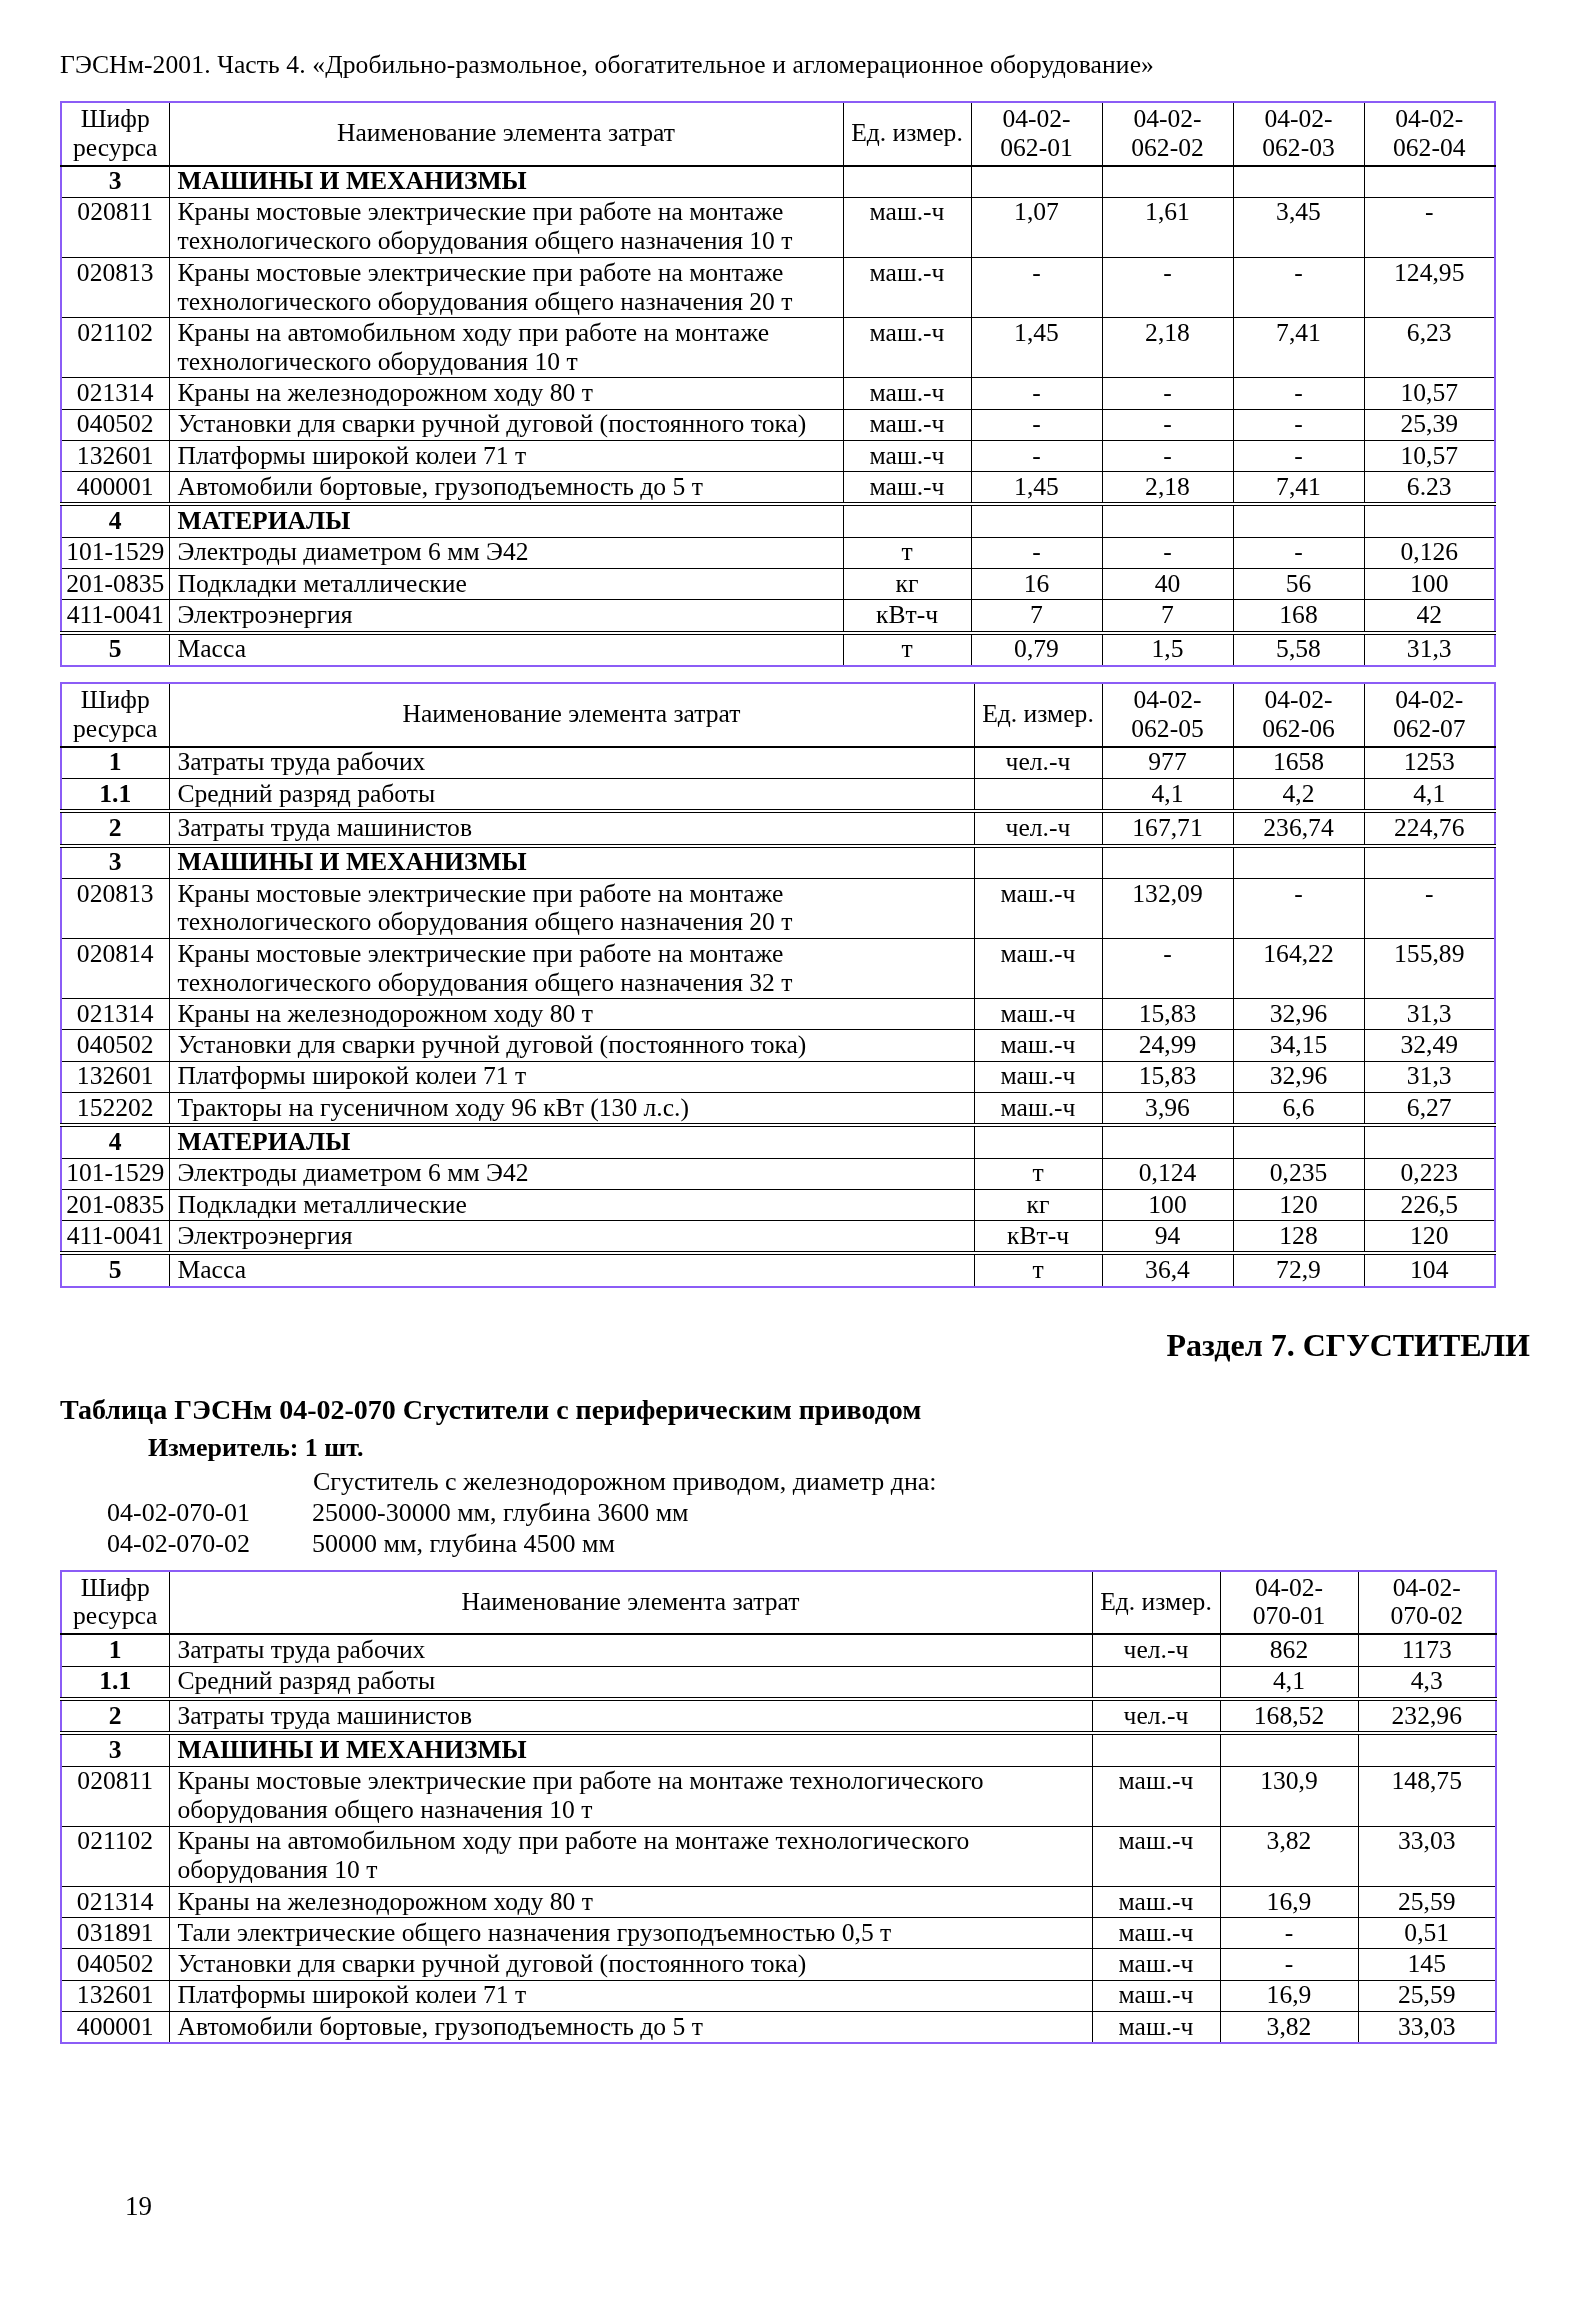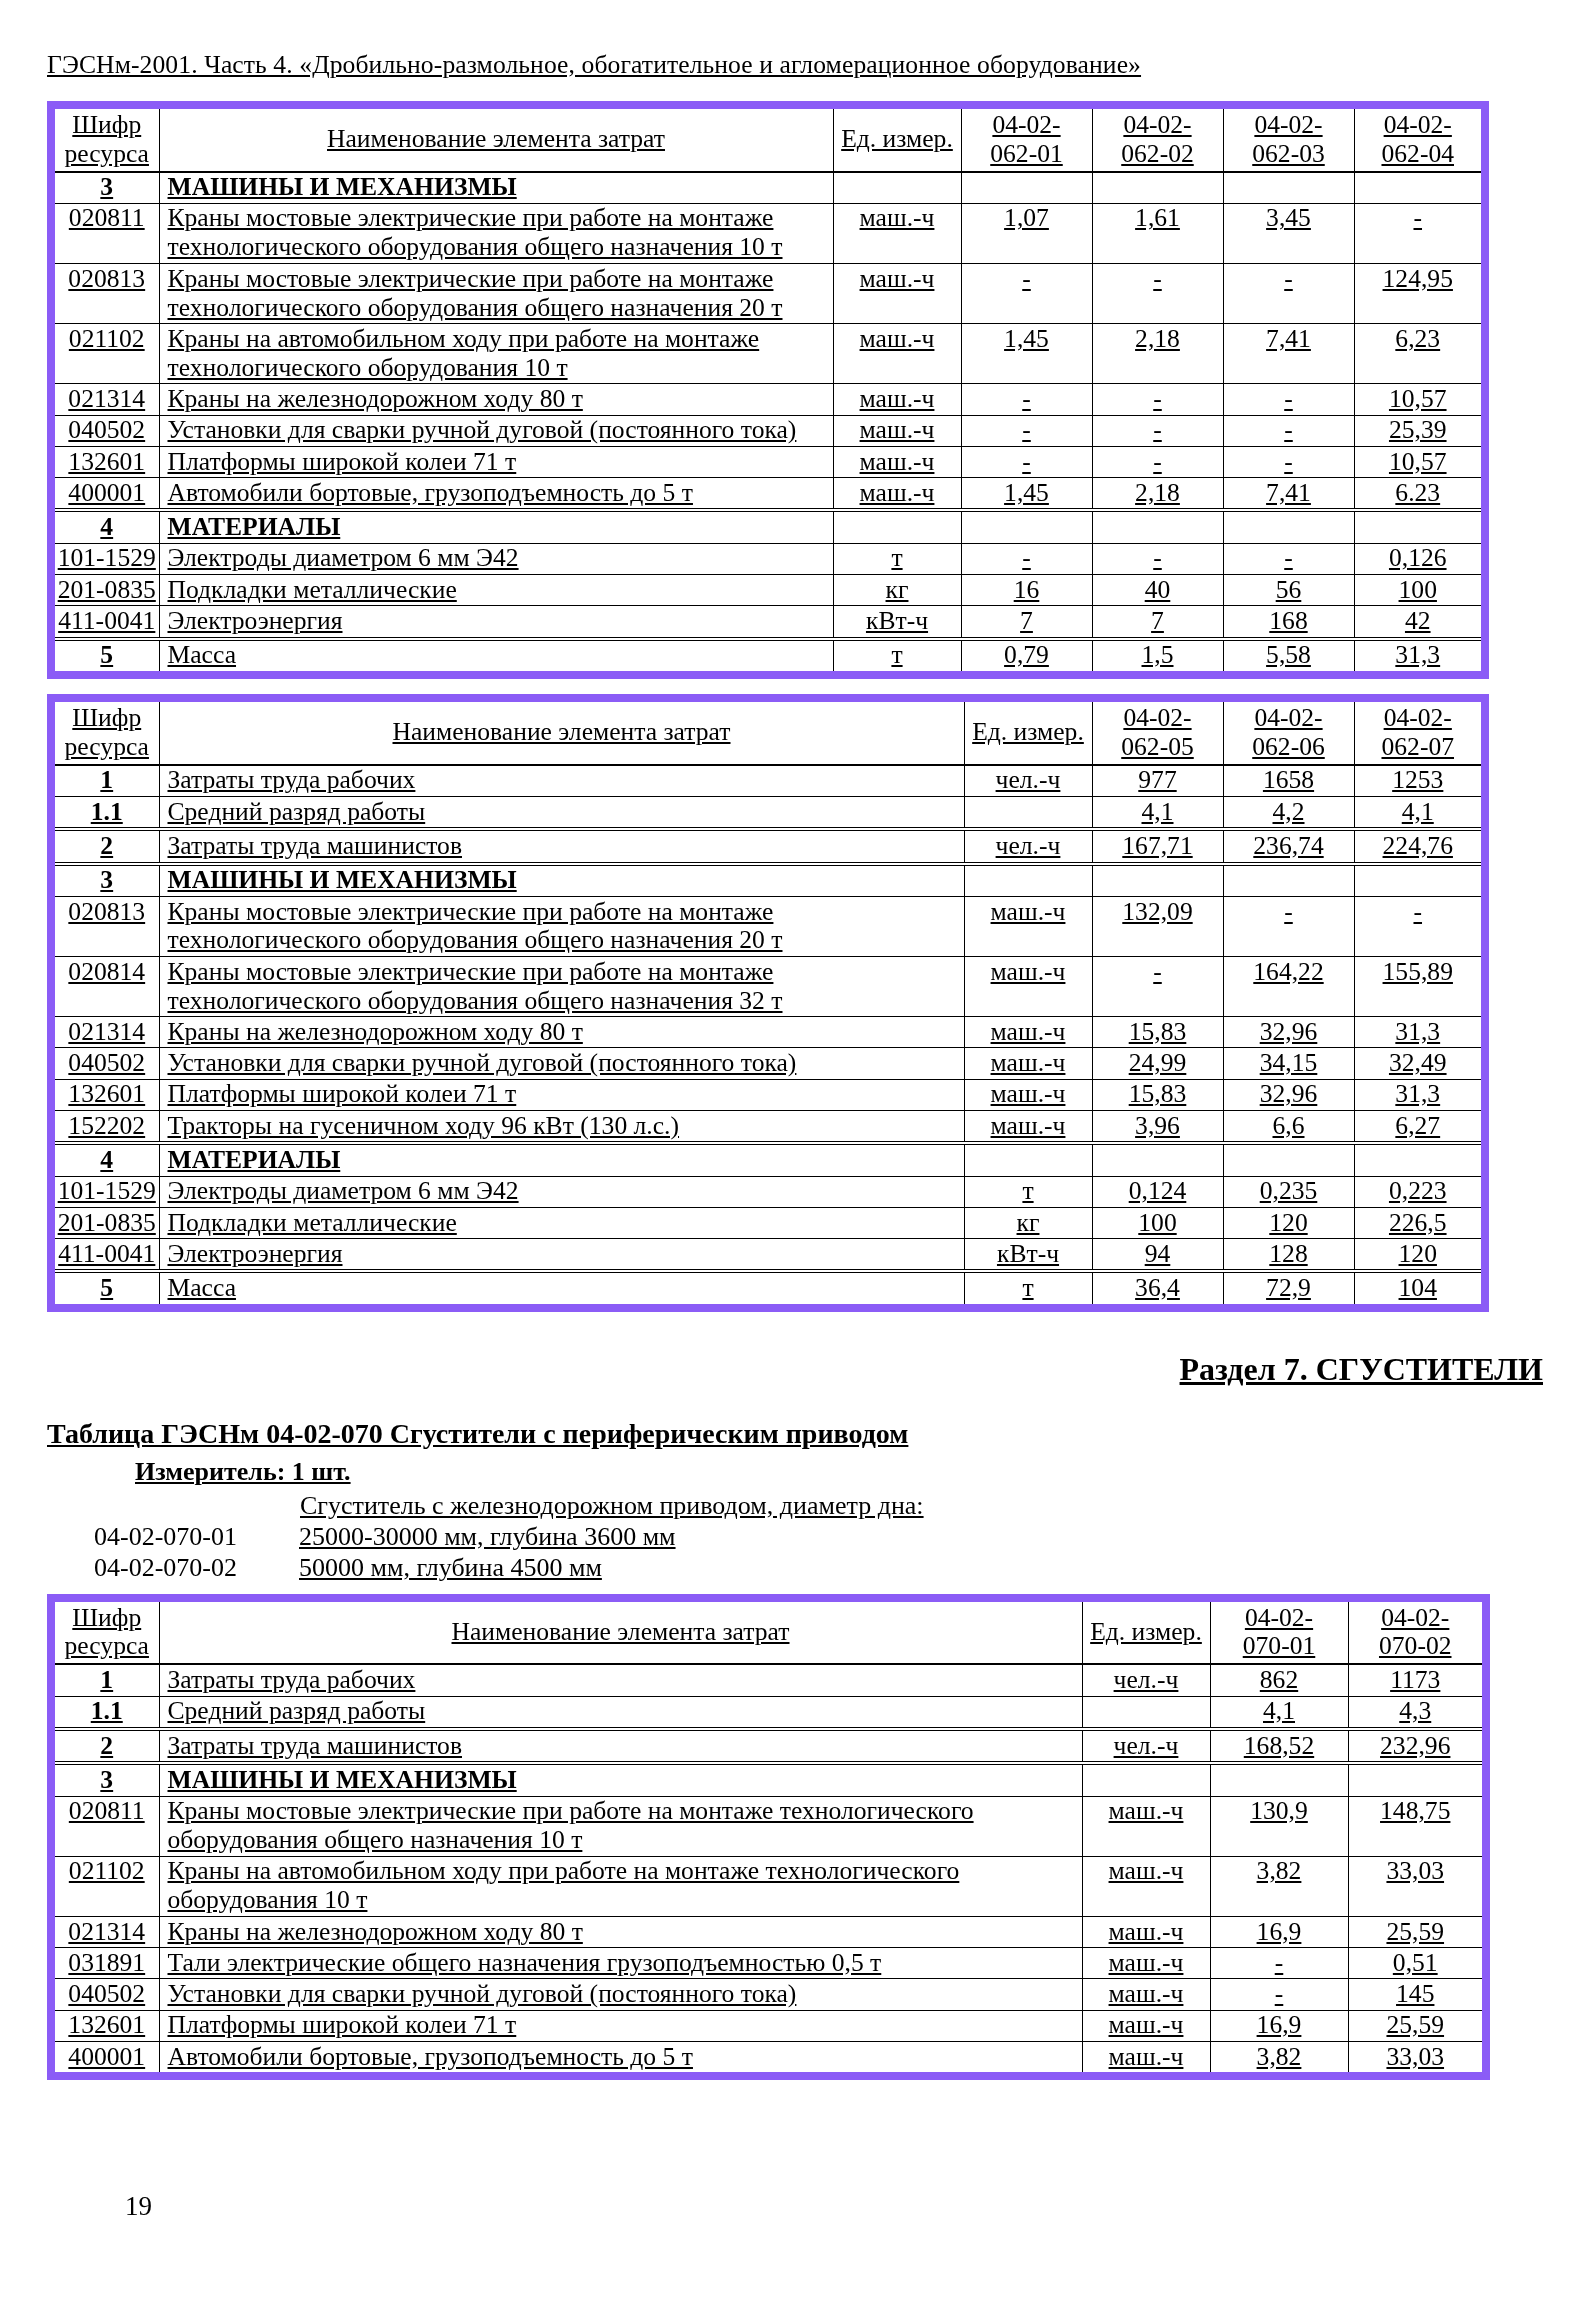--- a/index.html
+++ b/index.html
@@ -6,31 +6,31 @@
   html, body { background: #ffffff; }
   .page {
     position: relative;
     width: 1590px;
     height: 2307px;
     background: #ffffff;
     color: #000;
     font-family: "Liberation Serif", serif;
     overflow: hidden;
   }
-  .content { padding: 0 47px; text-decoration: underline; }
+  .content { padding: 0 60px; }
   .doc-header {
     padding-top: 50px;
     font-size: 25.6px;
     line-height: 1.2;
     letter-spacing: 0.1px;
   }
   table.cost-table {
     border-collapse: collapse;
     table-layout: fixed;
-    border: 8px solid #8b5cf6;
+    border: 2px solid #8b5cf6;
   }
   .t1 { margin-top: 20px; }
   .t2 { margin-top: 15px; }
   .t3 { margin-top: 9.4px; }
   .cost-table th, .cost-table td {
     border: 1.3px solid #000;
     font-size: 25.6px;
     line-height: 1.13;
   }
   .cost-table th {

